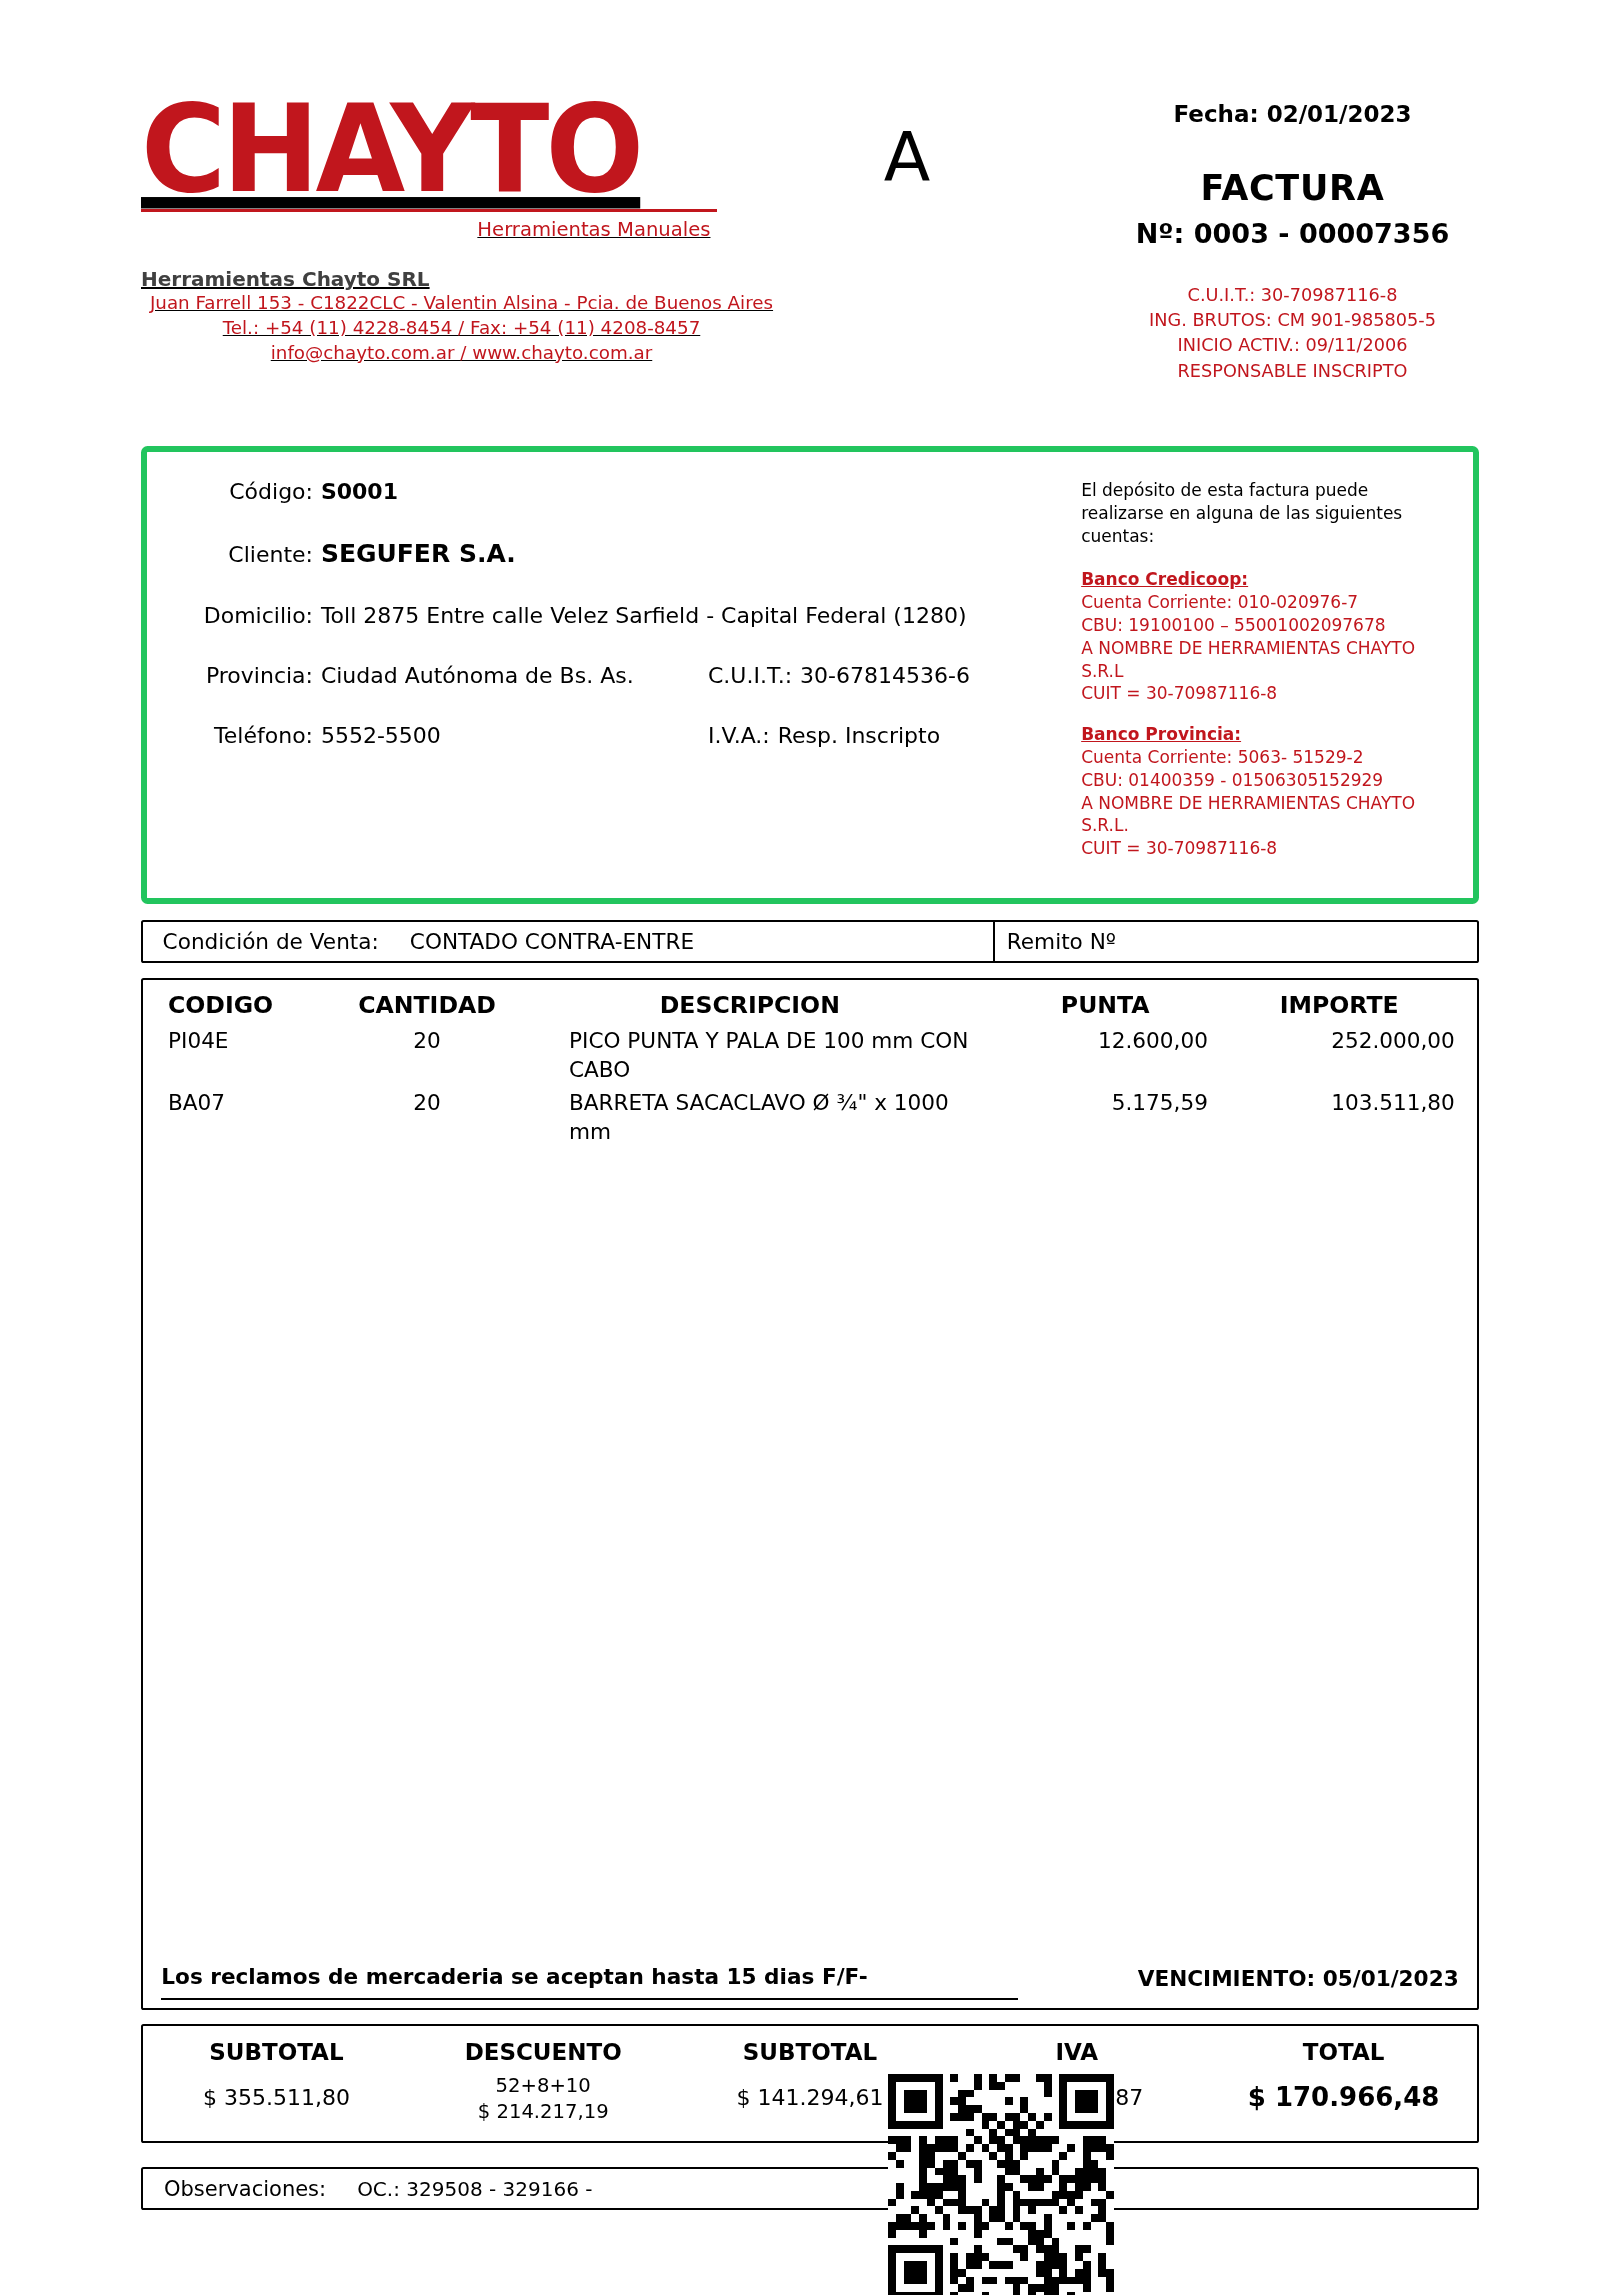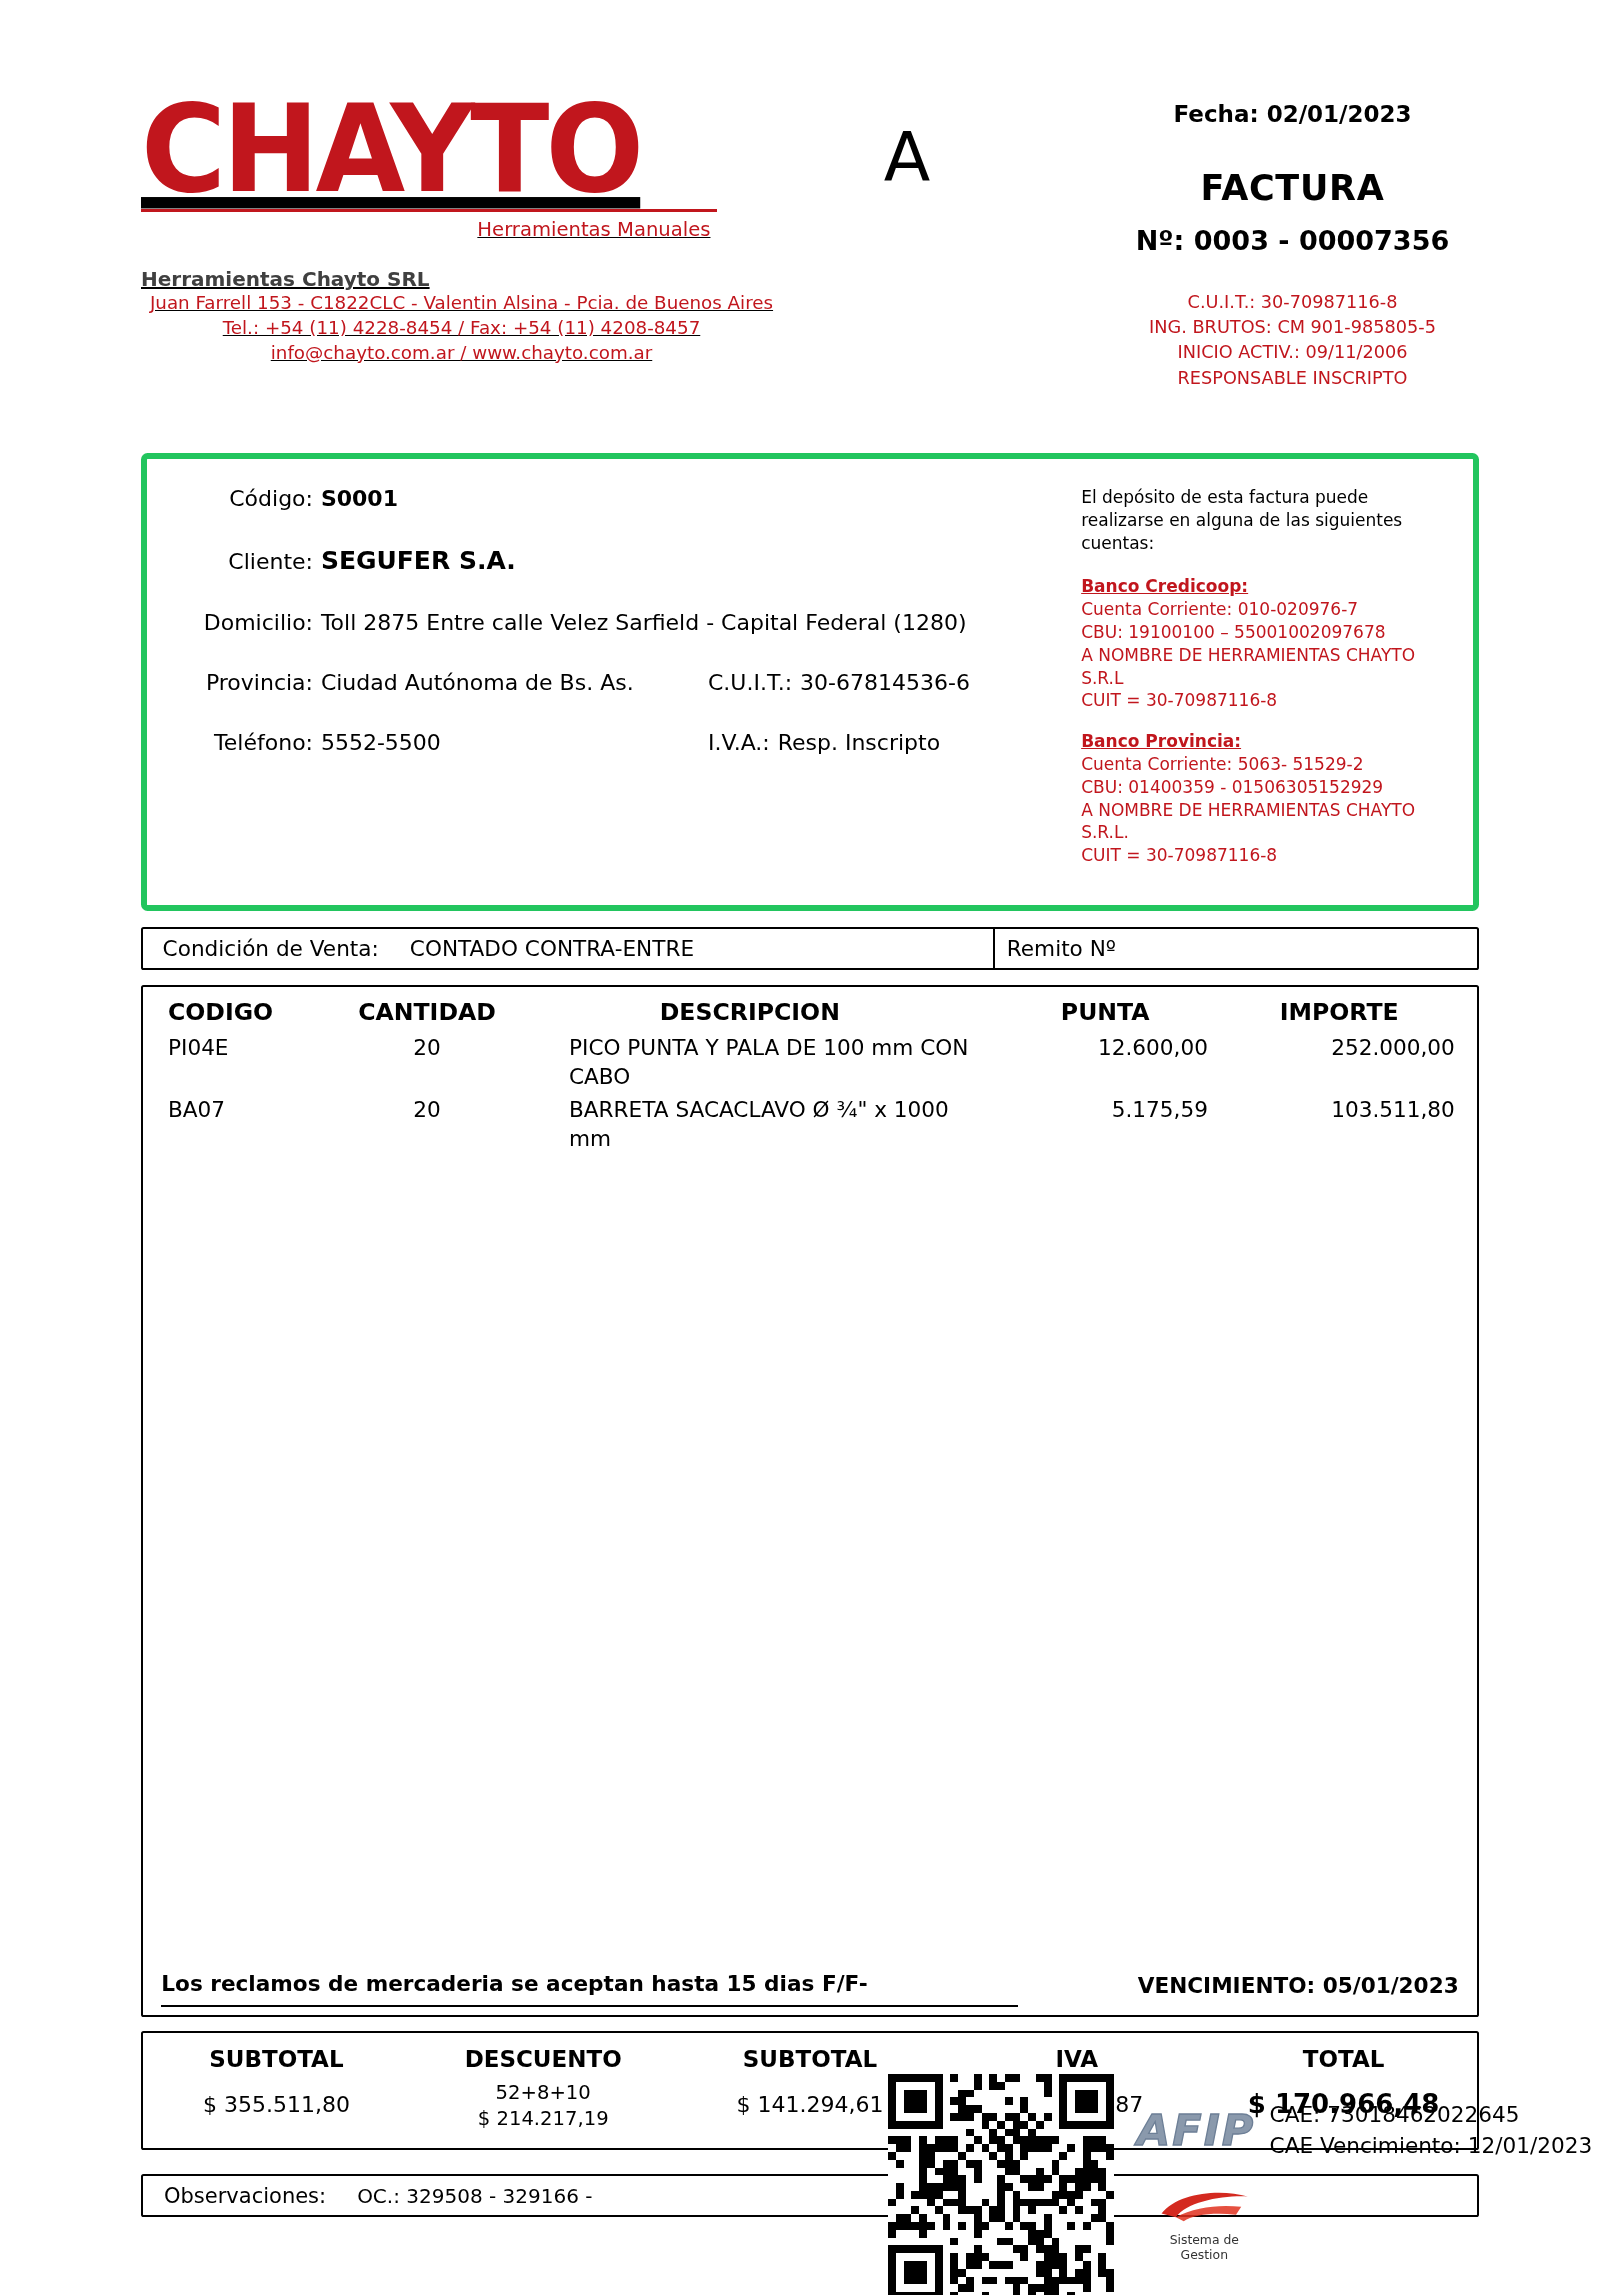--- a/index.html
+++ b/index.html
@@ -14,21 +14,21 @@
   .logo-block { width:576px; }
   .logo-text { font-size:116px; line-height:0.95; font-weight:900; color:#C1161D; letter-spacing:-3.9px; transform:scaleY(1.04); transform-origin:top left; }
   .logo-rule { height:3.3px; background:#C1161D; width:100%; margin-top:6.5px; }
   .logo-subtitle { text-align:right; color:#C1161D; font-size:19.6px; margin-top:6.5px; padding-right:6.5px; }
   .company-name { text-align:left; color:#404040; font-weight:bold; font-size:20px; margin-top:26px; width:641px; }
   .company-line { text-align:center; color:#C1161D; font-size:18.3px; line-height:1.35; width:641px; }
   .invoice-letter { font-size:68px; font-weight:400; margin-top:26px; margin-left:9.8px; }
   .header-right { margin-left:auto; width:373px; text-align:center; padding-top:9.2px; }
   .invoice-date { font-weight:bold; font-size:23px; }
   .invoice-title { font-size:35px; font-weight:600; margin-top:41px; letter-spacing:0.7px; }
-  .invoice-number { font-size:27px; font-weight:bold; margin-top:17px; }
+  .invoice-number { font-size:27px; font-weight:bold; margin-top:10px; }
   .fiscal { margin-top:34px; color:#C1161D; font-size:17.7px; line-height:1.42; }
 
   
   .client-box { margin-top:62px; border:6px solid #22c55e; border-radius:6.5px; display:flex; padding:27.5px 23px 19.6px 21px; min-height:350px; }
   .client-left { width:916px; font-size:22px; }
   .client-row { display:flex; align-items:baseline; margin-bottom:35px; }
   .client-row:last-child { margin-bottom:0; }
   .lbl { width:145px; text-align:right; margin-right:7.9px; flex:none; }
   .pair-a { display:flex; align-items:baseline; width:540px; flex:none; }
   .pair-a .lbl { width:145px; }
@@ -546,31 +546,15 @@
           <rect x="0" y="0" width="7" height="7" fill="#000"></rect>
           <rect x="1" y="1" width="5" height="5" fill="#fff"></rect>
           <rect x="2" y="2" width="3" height="3" fill="#000"></rect>
           <rect x="22" y="0" width="7" height="7" fill="#000"></rect>
           <rect x="23" y="1" width="5" height="5" fill="#fff"></rect>
           <rect x="24" y="2" width="3" height="3" fill="#000"></rect>
           <rect x="0" y="22" width="7" height="7" fill="#000"></rect>
           <rect x="1" y="23" width="5" height="5" fill="#fff"></rect>
           <rect x="2" y="24" width="3" height="3" fill="#000"></rect>
         </svg></div>
-    <div class="afip-area">
-      <div class="afip-row">
-        <div class="afip-logo">AFIP</div>
-        <div class="cae-lines">
-          <div>CAE: 73018462022645</div>
-          <div>CAE Vencimiento: 12/01/2023</div>
-        </div>
-      </div>
-      <div class="sgd-block">
-        <svg width="98" height="41" viewBox="0 0 150 62">
-          <path d="M10 40 C35 8, 100 2, 142 14 C104 12, 48 22, 32 46 Z" fill="#d42a20"></path>
-          <path d="M32 46 C60 30, 100 26, 132 30 L124 42 C90 38, 58 42, 44 52 Z" fill="#e0311f" opacity="0.85"></path>
-        </svg>
-        <div class="sgd-label">Sistema de Gestion</div>
-      </div>
-    </div>
   </div>
 </div>
 
 
 </body></html>

